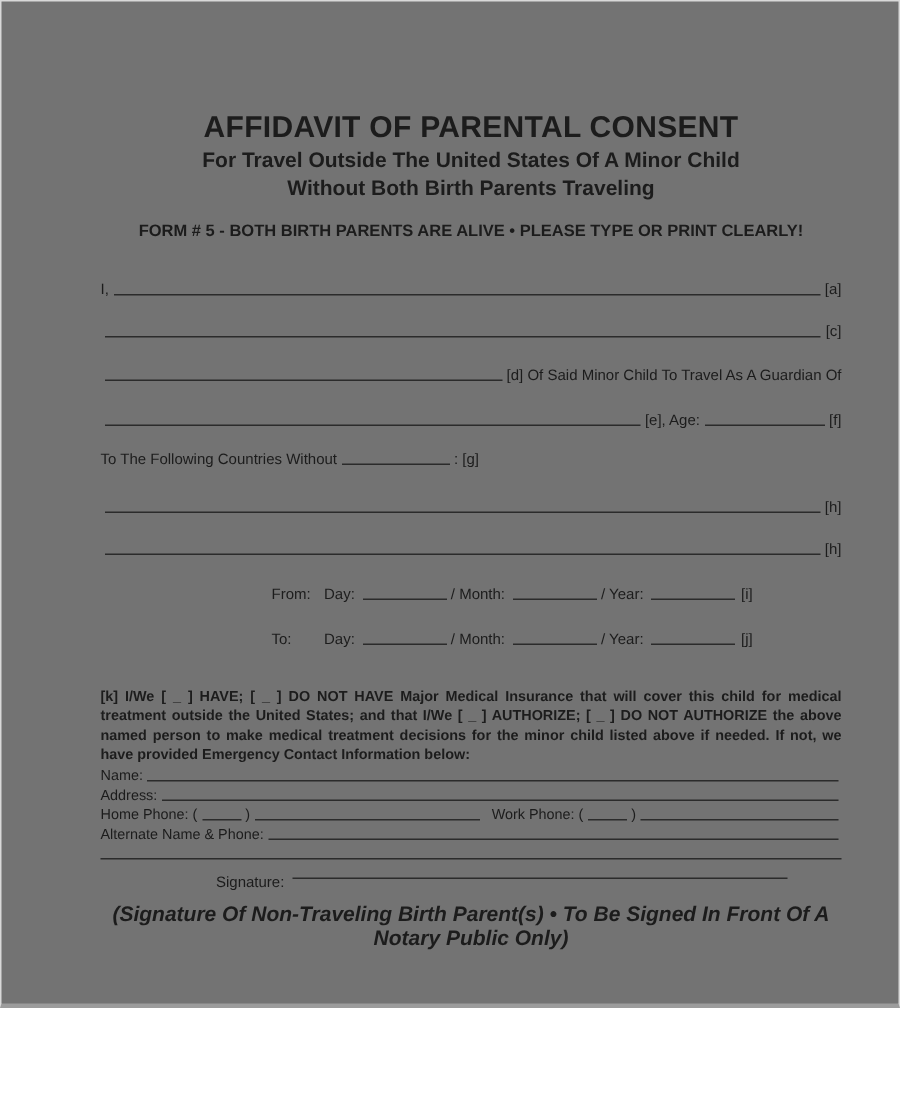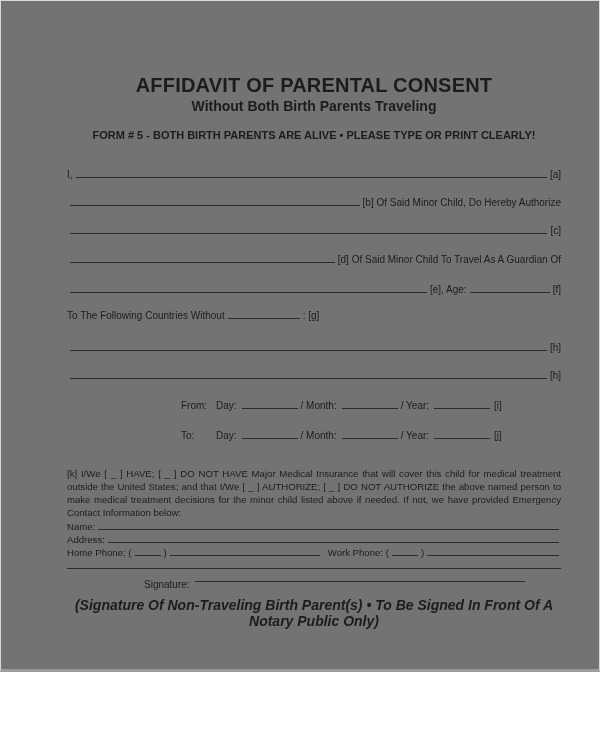--- a/index.html
+++ b/index.html
@@ -21,51 +21,48 @@
   .gfill { width:72px; }
   .mt13{margin-top:13px}.mt15{margin-top:15px}.mt16{margin-top:16px}.mt17{margin-top:17px}
   .mt19{margin-top:19px}.mt25{margin-top:25px}
 
   .drow { display:flex; align-items:flex-end; height:13px; font-size:10px; margin-left:114px; white-space:nowrap; }
   .dlabel { width:32px; }
   .dfill { width:56px; border-bottom:1px solid #2b2b2b; height:2px; margin:0 4px 2px 2px; }
   .dref { margin-left:1px; }
   .drow span { margin-right:3px; }
 
-  .medical { margin:26px 0 0 0; font-size:9.6px; line-height:13px; text-align:justify; }
+  .medical { margin:26px 0 0 0; font-size:9.6px; line-height:13px; text-align:justify;font-weight:bold; }
   .crow { display:flex; align-items:flex-end; height:13px; font-size:9.6px; white-space:nowrap; }
   .crow .fill { margin:0 2px 2px 3px; }
   .pfill { flex:0 0 auto; width:26px; border-bottom:1px solid #2b2b2b; height:2px; margin:0 3px 2px 3px; }
   .hfill { flex:0 0 auto; width:150px; border-bottom:1px solid #2b2b2b; height:2px; margin:0 8px 2px 3px; }
   .fullfill { flex:1 1 auto; border-bottom:1px solid #2b2b2b; height:2px; margin:0 0 2px 0; }
 
   .sigrow { display:flex; align-items:flex-start; height:14px; margin-top:8px; margin-left:77px; font-size:10px; }
   .sigfill { width:330px; border-bottom:1px solid #2b2b2b; height:2px; margin:0 0 2px 5px; }
   .signote { margin-top:4px; text-align:center; font-size:14px; font-weight:bold; font-style:italic; }
 </style>
 </head>
 <body>
 
 <div class="page">
   <div class="inner">
 
     <div class="title">AFFIDAVIT OF PARENTAL CONSENT</div>
+    <div class="subtitle">For Travel Outside The United States Of A Minor Child</div>
     <div class="subtitle">Without Both Birth Parents Traveling</div>
     <div class="formline">FORM # 5 - BOTH BIRTH PARENTS ARE ALIVE • PLEASE TYPE OR PRINT CLEARLY!</div>
 
     <div class="frow mt25">
       <span>I,</span>
       <span class="fill"></span>
       <span>[a]</span>
     </div>
 
-    <div class="frow mt15">
-      <span class="fill"></span>
-      <span>[b] Of Said Minor Child, Do Hereby Authorize</span>
-    </div>
 
     <div class="frow mt15">
       <span class="fill"></span>
       <span>[c]</span>
     </div>
 
     <div class="frow mt16">
       <span class="fill"></span>
       <span>[d] Of Said Minor Child To Travel As A Guardian Of</span>
     </div>
@@ -134,20 +131,24 @@
       <span class="pfill"></span>
       <span>)</span>
       <span class="hfill"></span>
       <span>Work Phone:</span>&nbsp;
       <span>(</span>
       <span class="pfill"></span>
       <span>)</span>
       <span class="fill"></span>
     </div>
 
+    <div class="crow">
+      <span>Alternate Name &amp; Phone:</span>
+      <span class="fill"></span>
+    </div>
 
     <div class="crow">
       <span class="fullfill"></span>
     </div>
 
     <div class="sigrow">
       <span>Signature:</span>
       <span class="sigfill"></span>
     </div>
 

